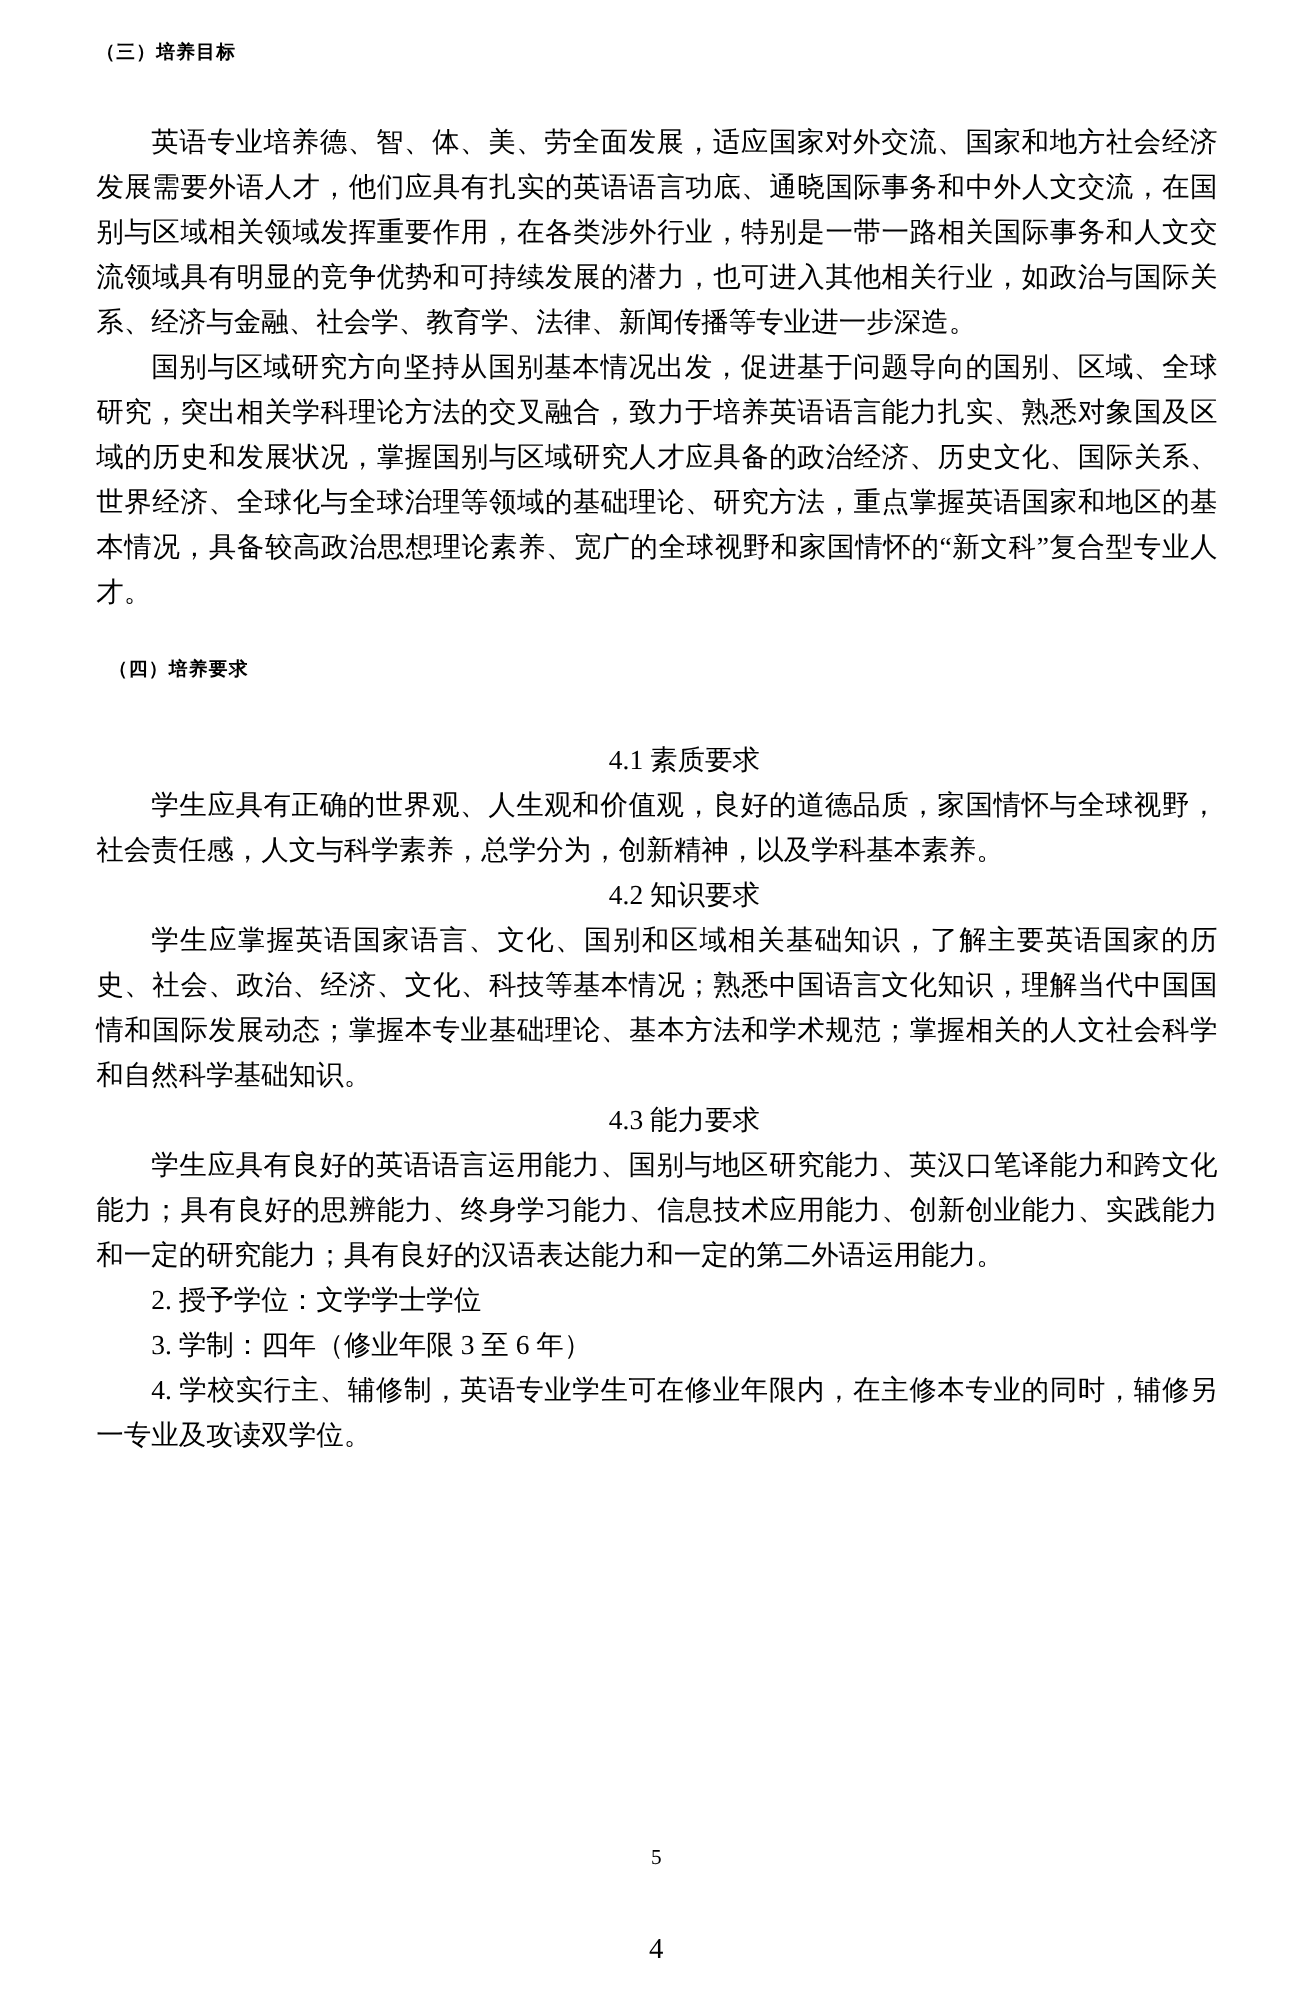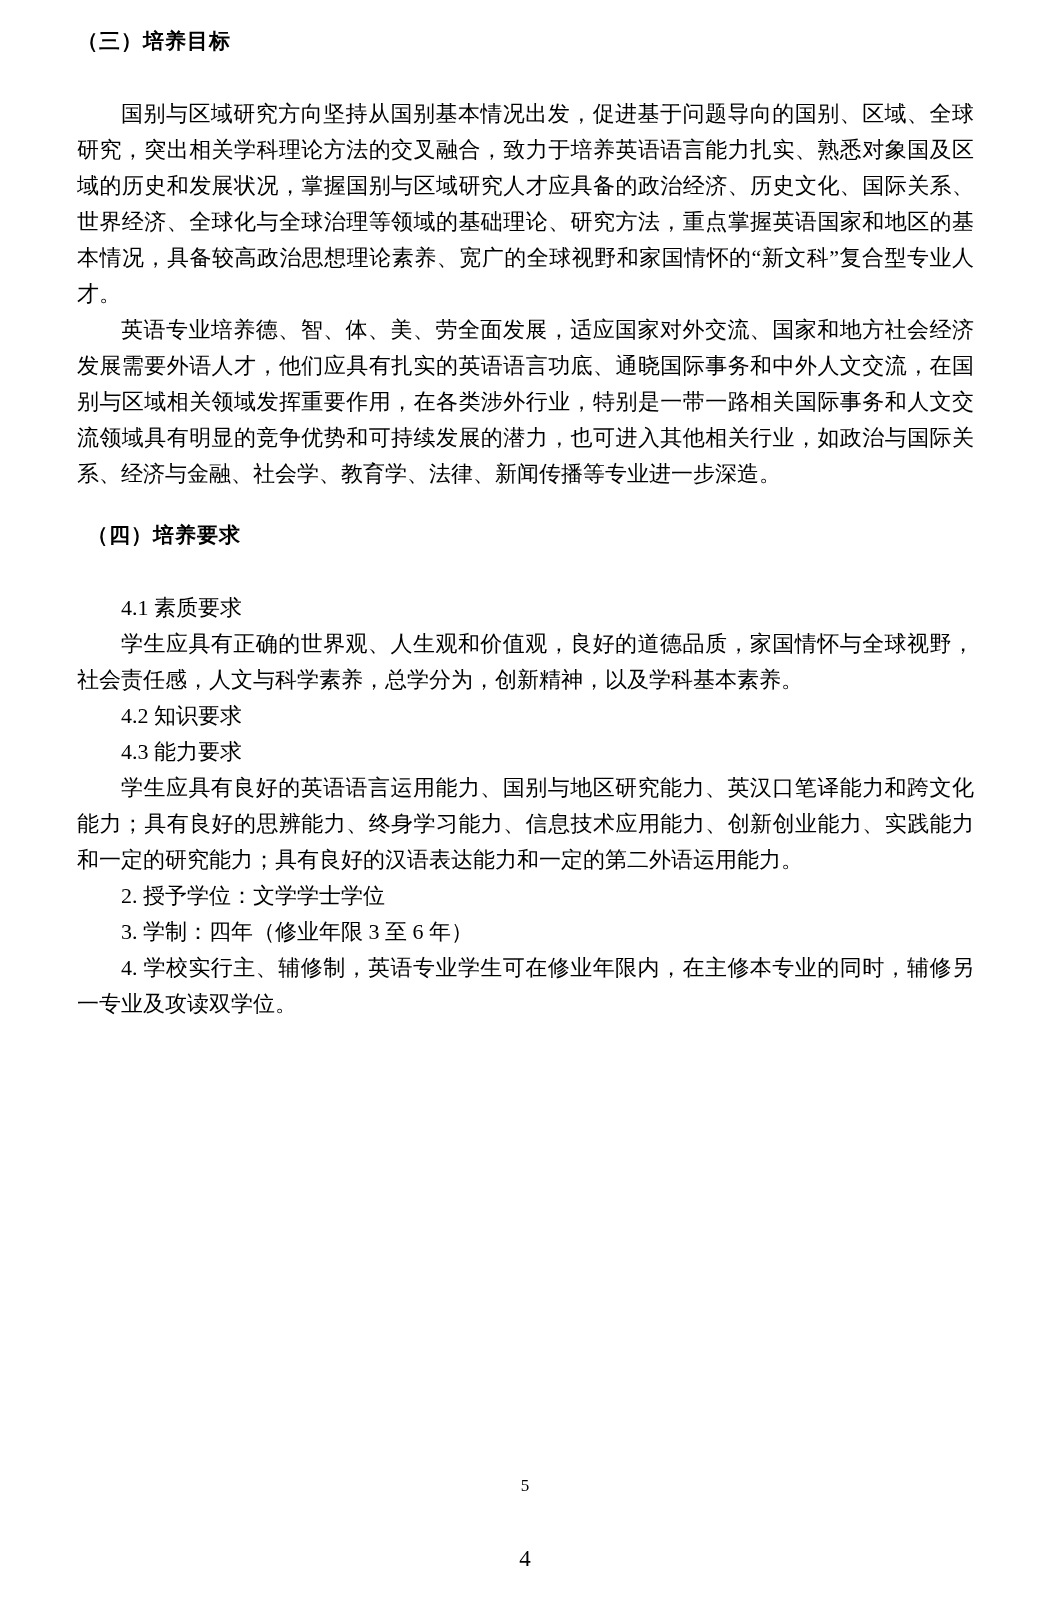--- a/index.html
+++ b/index.html
@@ -18,42 +18,42 @@
     position: absolute;
     left: 0; top: 0;
     width: 1050px;
     height: 1600px;
     box-sizing: border-box;
     padding: 26px 76px 0 77px;
     overflow: hidden;
   }
   h2.sec-heading {
     font-family: "DejaVu Sans", "Liberation Sans", sans-serif;
-    font-size: 21px;
+    font-size: 15px;
     font-weight: bold;
     letter-spacing: 1px;
     line-height: 30px;
     margin: 0 0 40px 0;
   }
   section + section h2.sec-heading {
     margin-top: 28px;
     margin-left: 10px;
   }
   section.sec-six h2.sec-heading {
     margin-top: 40px;
   }
   .para, .sub-title, .list-item {
     font-size: 22px;
     line-height: 36px;
     text-align: justify;
     text-indent: 2em;
     margin: 0;
   }
   .sub-title {
-    text-align: left;
+    text-align: center;
   }
   .footer-num {
     position: absolute;
     left: 0;
     width: 1050px;
     text-align: center;
     font-family: "Liberation Serif", "DejaVu Serif", serif;
   }
   .footer-num.inner {
     top: 1476px;
@@ -66,29 +66,30 @@
     line-height: 28px;
   }
 </style>
 </head>
 <body>
 
 <div class="page">
 
   <section class="sec-three">
     <h2 class="sec-heading">（三）培养目标</h2>
+    <p class="para">英语专业培养德、智、体、美、劳全面发展，适应国家对外交流、国家和地方社会经济发展需要外语人才，他们应具有扎实的英语语言功底、通晓国际事务和中外人文交流，在国别与区域相关领域发挥重要作用，在各类涉外行业，特别是一带一路相关国际事务和人文交流领域具有明显的竞争优势和可持续发展的潜力，也可进入其他相关行业，如政治与国际关系、经济与金融、社会学、教育学、法律、新闻传播等专业进一步深造。</p>
     <p class="para">国别与区域研究方向坚持从国别基本情况出发，促进基于问题导向的国别、区域、全球研究，突出相关学科理论方法的交叉融合，致力于培养英语语言能力扎实、熟悉对象国及区域的历史和发展状况，掌握国别与区域研究人才应具备的政治经济、历史文化、国际关系、世界经济、全球化与全球治理等领域的基础理论、研究方法，重点掌握英语国家和地区的基本情况，具备较高政治思想理论素养、宽广的全球视野和家国情怀的“新文科”复合型专业人才。</p>
-    <p class="para">英语专业培养德、智、体、美、劳全面发展，适应国家对外交流、国家和地方社会经济发展需要外语人才，他们应具有扎实的英语语言功底、通晓国际事务和中外人文交流，在国别与区域相关领域发挥重要作用，在各类涉外行业，特别是一带一路相关国际事务和人文交流领域具有明显的竞争优势和可持续发展的潜力，也可进入其他相关行业，如政治与国际关系、经济与金融、社会学、教育学、法律、新闻传播等专业进一步深造。</p>
   </section>
 
   <section class="sec-four">
     <h2 class="sec-heading">（四）培养要求</h2>
     <p class="sub-title">4.1 素质要求</p>
     <p class="para">学生应具有正确的世界观、人生观和价值观，良好的道德品质，家国情怀与全球视野，社会责任感，人文与科学素养，总学分为，创新精神，以及学科基本素养。</p>
     <p class="sub-title">4.2 知识要求</p>
+    <p class="para">学生应掌握英语国家语言、文化、国别和区域相关基础知识，了解主要英语国家的历史、社会、政治、经济、文化、科技等基本情况；熟悉中国语言文化知识，理解当代中国国情和国际发展动态；掌握本专业基础理论、基本方法和学术规范；掌握相关的人文社会科学和自然科学基础知识。</p>
     <p class="sub-title">4.3 能力要求</p>
     <p class="para">学生应具有良好的英语语言运用能力、国别与地区研究能力、英汉口笔译能力和跨文化能力；具有良好的思辨能力、终身学习能力、信息技术应用能力、创新创业能力、实践能力和一定的研究能力；具有良好的汉语表达能力和一定的第二外语运用能力。</p>
   </section>
 
   <section class="sec-five">
     <p class="list-item">2. 授予学位：文学学士学位</p>
     <p class="list-item">3. 学制：四年（修业年限 3 至 6 年）</p>
     <p class="list-item">4. 学校实行主、辅修制，英语专业学生可在修业年限内，在主修本专业的同时，辅修另一专业及攻读双学位。</p>
   </section>
 

